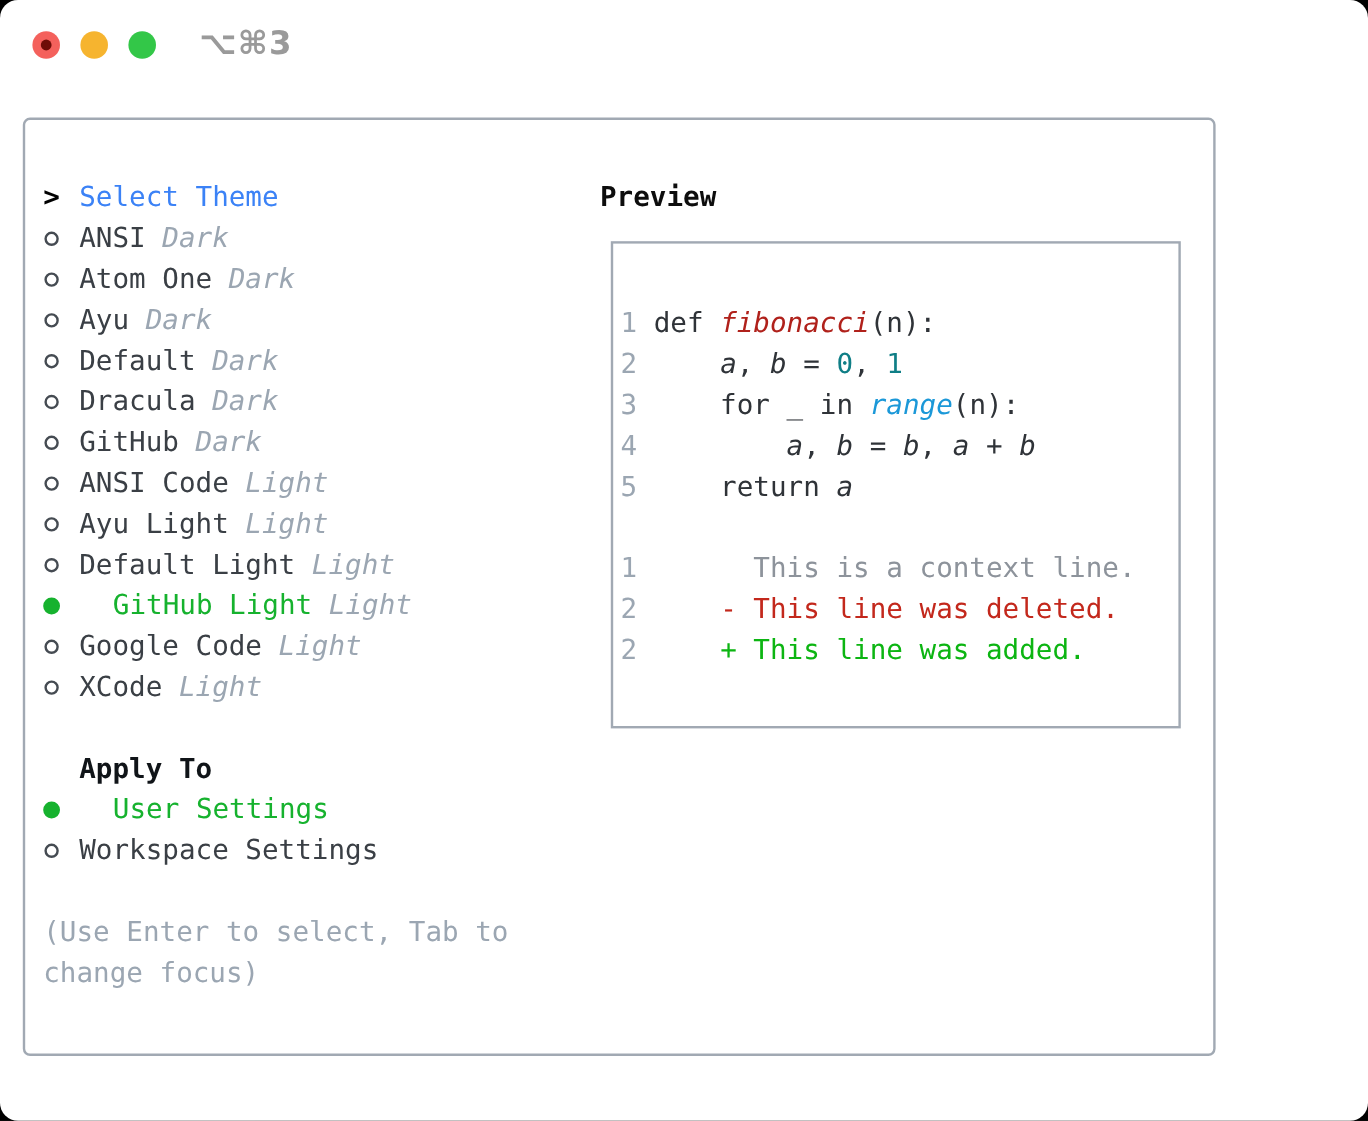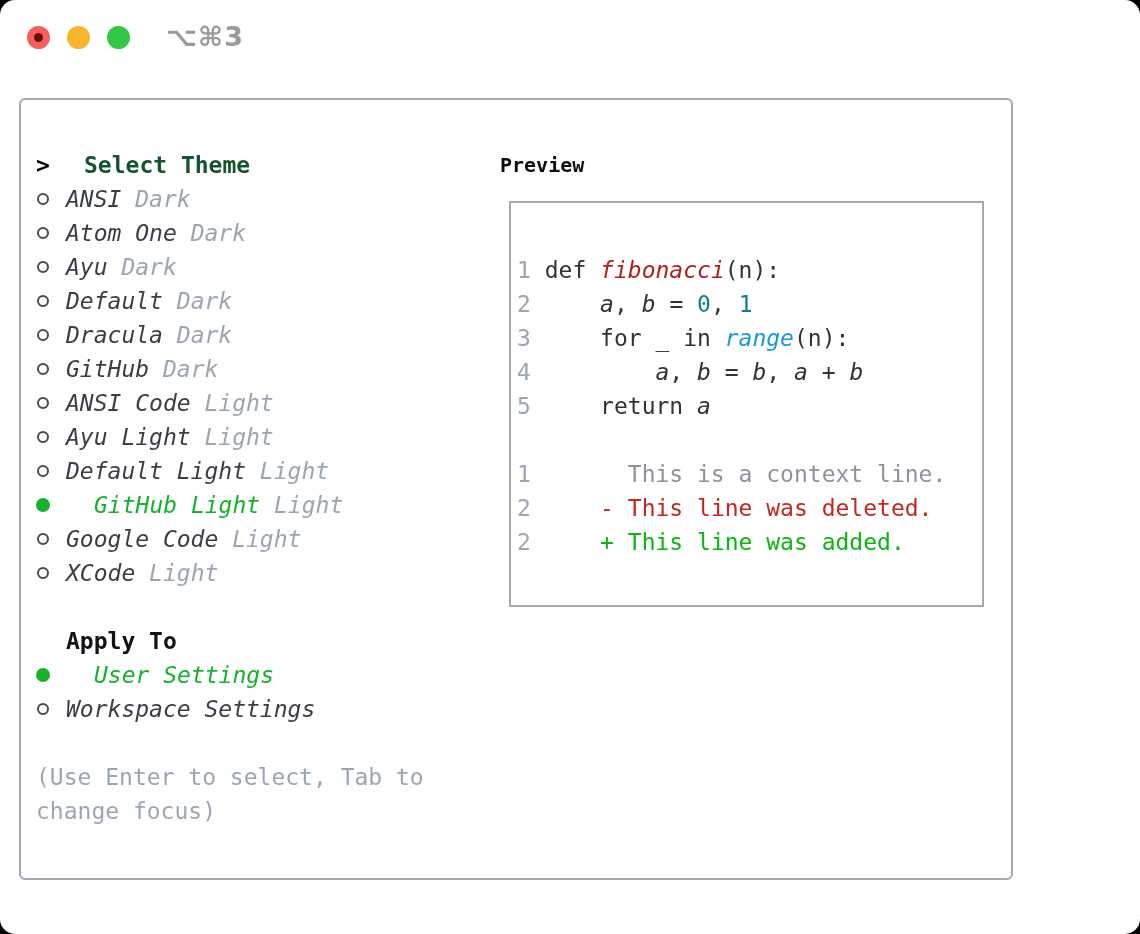--- a/index.html
+++ b/index.html
@@ -23,30 +23,30 @@
       border:2px solid var(--border-gray);border-radius:6px;background:#fff;}
 
   
   .leftcol{position:absolute;left:15px;top:48px;font-size:23px;}
   .row{height:34px;display:flex;align-items:center;white-space:pre;}
   .spacer{height:34px;}
   .marker{width:30px;flex:none;display:flex;align-items:center;}
   .prompt{font-weight:bold;color:#000;}
   .radio{width:12px;height:12px;box-sizing:border-box;border:2px solid #454b52;border-radius:50%;margin-left:1px;}
   .radio.sel{width:14px;height:14px;border:none;background:var(--accent-green);margin-left:0;}
-  .heading{font-weight:bold;color:#14532d;margin-left:18px;}
+  .heading{font-weight:normal;color:#3b82f6;}
   .subheading{color:#101418;font-weight:bold;}
-  .name{color:#3a3f45;font-style:italic;}
+  .name{color:#3a3f45;}
   .name.sel{color:var(--accent-green);margin-left:28px;}
   .variant{color:var(--muted-gray);font-style:italic;margin-left:1ch;}
   .help{color:var(--muted-gray);}
 
   
   .preview-title{position:absolute;left:479px;top:48px;height:34px;line-height:34px;
-      font-size:20px;font-weight:bold;color:#0d0d0d;}
+      font-size:23px;font-weight:bold;color:#0d0d0d;}
   .preview-box{position:absolute;left:488px;top:101px;width:475px;height:406px;box-sizing:border-box;
       border:2px solid var(--border-gray);background:#fff;padding:50px 0 0 6px;overflow:hidden;}
   .code-line{height:34px;line-height:34px;font-size:23px;white-space:pre;}
   .s-ln{color:var(--muted-gray);}
   .s-pln{color:#2f3338;}
   .s-fn{color:var(--func-red);font-style:italic;}
   .s-num{color:var(--number-teal);}
   .s-bi{color:var(--builtin-blue);font-style:italic;}
   .s-var{color:#2f3338;font-style:italic;}
   .s-ctx{color:#8d939b;}

